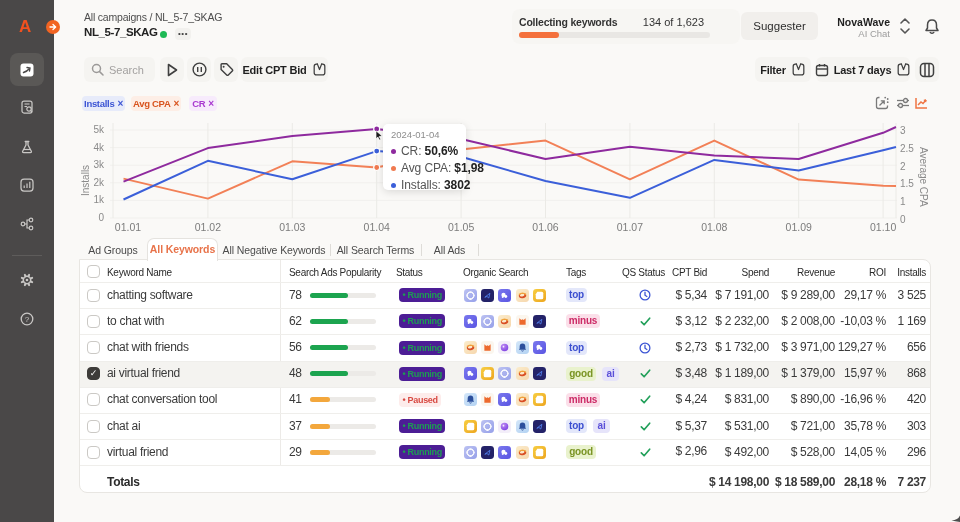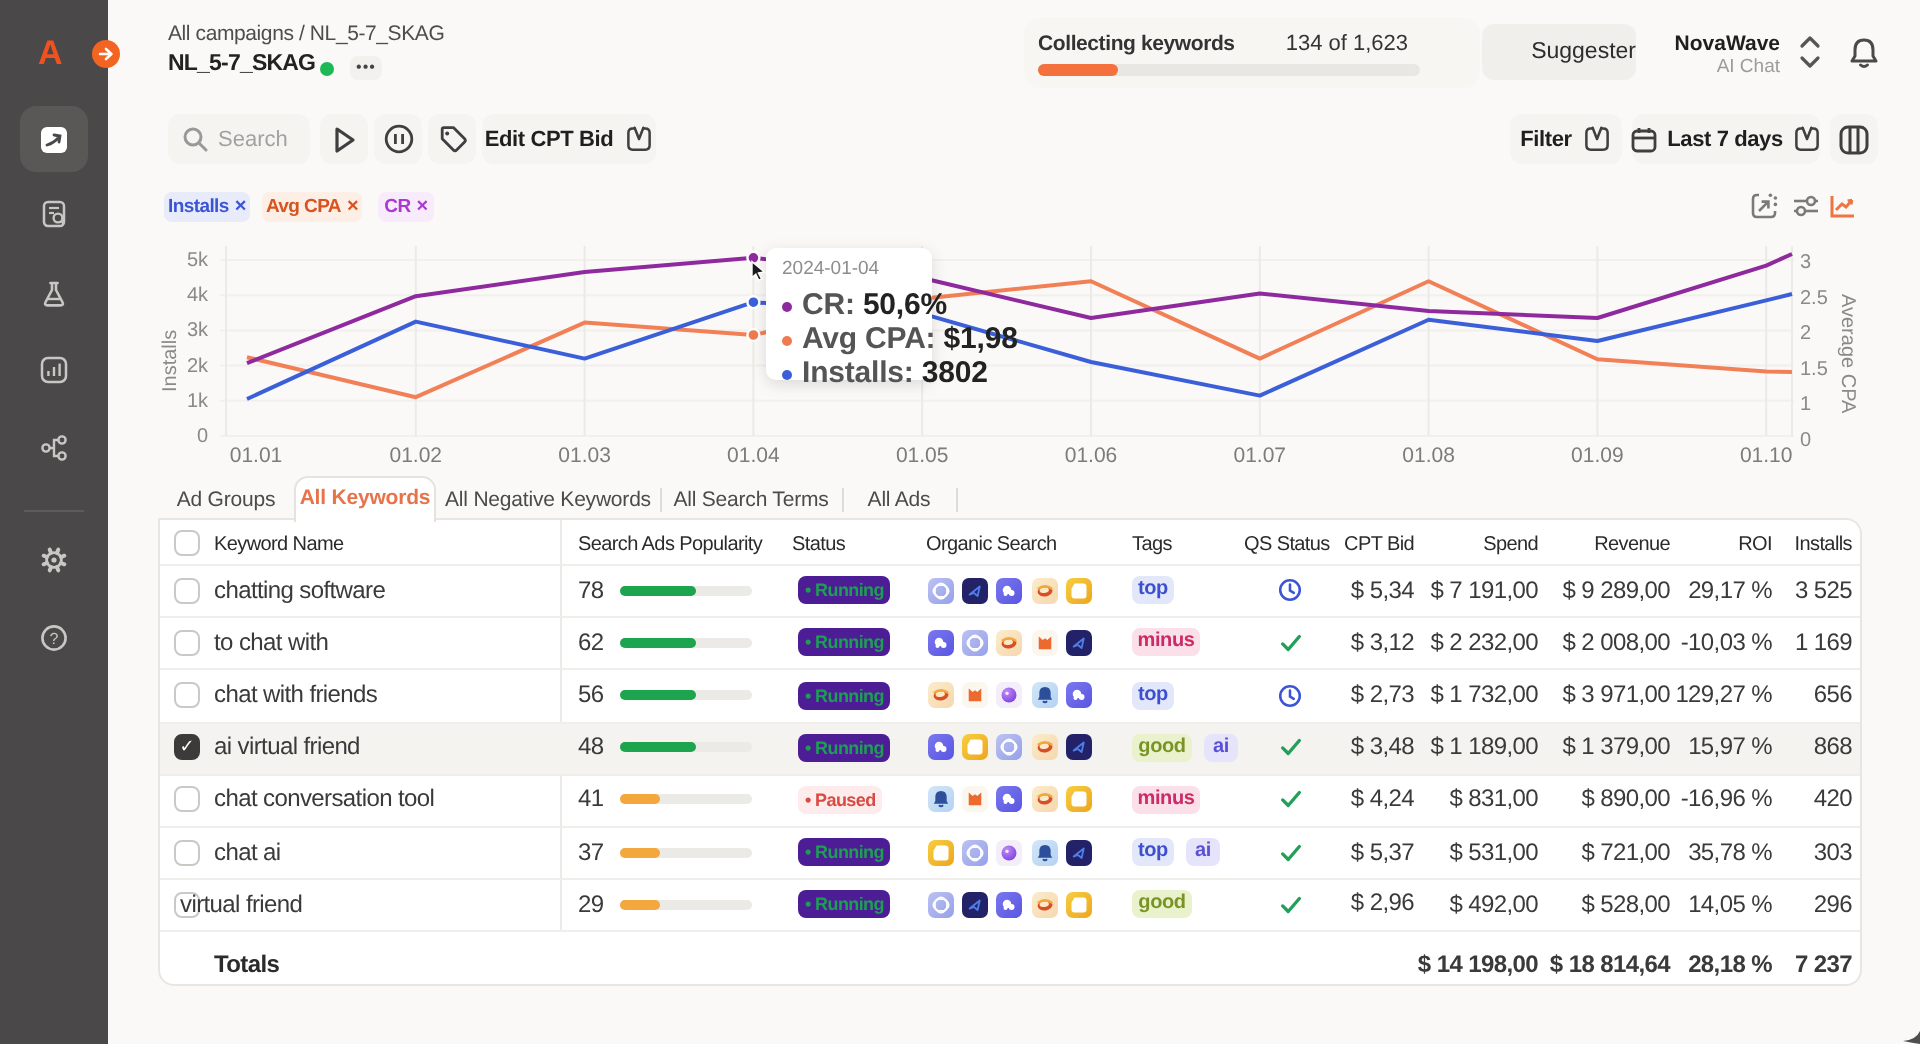--- a/index.html
+++ b/index.html
@@ -17,21 +17,21 @@
 #crumb { position:absolute; left:84px; top:11px; font-size:10.5px; color:#4d4d4d; letter-spacing:-.2px; }
 #title { position:absolute; left:84px; top:26px; font-size:11.5px; font-weight:bold; color:#222; letter-spacing:-.4px; }
 #gdot { position:absolute; left:160px; top:31px; width:7px; height:7px; border-radius:50%; background:#1db954; }
 #menu3 { position:absolute; left:175px; top:28px; width:16px; height:12px; background:#f2f1ee; border-radius:4px; color:#444; font-size:8px; text-align:center; line-height:11px; letter-spacing:.5px; }
 
 #collectCard { position:absolute; left:512px; top:9px; width:228px; height:35px; background:#f7f6f3; border-radius:8px; }
 #collectLbl { position:absolute; left:519px; top:16px; font-size:10.5px; font-weight:bold; color:#333; letter-spacing:-.2px; }
 #collectNum { position:absolute; left:620px; top:16px; width:84px; font-size:11px; color:#333; text-align:right; }
 #ptrack { position:absolute; left:519px; top:32px; width:191px; height:5.5px; border-radius:3px; background:#e9e7e4; }
 #pfill { position:absolute; left:0; top:0; width:40px; height:5.5px; border-radius:3px; background:#f4703c; }
-#suggester { position:absolute; left:741px; top:12px; width:77px; height:28px; background:#f1efec; border-radius:6px; font-size:11.5px; color:#2d2d2d; text-align:right; line-height:28px; }
+#suggester { position:absolute; left:741px; top:12px; width:77px; height:28px; background:#f1efec; border-radius:6px; font-size:11.5px; color:#2d2d2d; text-align:center; line-height:28px; }
 #nova { position:absolute; left:785px; top:16px; width:105px; text-align:right; font-size:10.5px; font-weight:bold; color:#1f1f1f; }
 #novasub { position:absolute; left:785px; top:28px; width:105px; text-align:right; font-size:9.5px; color:#9c9c9c; }
 
 
 .tbtn { position:absolute; top:57px; height:25px; background:#f5f4f1; border-radius:6px; display:flex; align-items:center; justify-content:center; gap:5px; }
 .tbtn svg { position:static !important; flex:none; }
 .btxt { font-size:11px; font-weight:bold; color:#1f1f1f; white-space:nowrap; letter-spacing:-.2px; }
 #search { left:84px; width:71px; justify-content:flex-start; padding-left:7px; }
 #searchTxt { font-size:11px; color:#a3a1a0; }
 #playB { left:160px; width:24px; } #pauseB { left:187px; width:24px; } #tagB { left:214px; width:24px; }
@@ -46,21 +46,21 @@
 #chip2 { left:131px; width:50px; background:#fdeee6; color:#d8541f; }
 #chip3 { left:189px; width:28px; background:#f7ebfc; color:#a93bd0; }
 .chip .x { font-weight:bold; margin-left:3px; font-size:10px; }
 
 #ylab { position:absolute; left:80px; top:196px; font-size:10px; color:#8a8a8a; transform:rotate(-90deg); transform-origin:left top; white-space:nowrap; }
 #ylab2 { position:absolute; left:929px; top:147px; font-size:10px; color:#8a8a8a; transform:rotate(90deg); transform-origin:left top; white-space:nowrap; }
 
 
 #tip { position:absolute; left:383px; top:124px; width:83px; height:66px; background:#fff; border-radius:5px; box-shadow:0 2px 8px rgba(0,0,0,.13); }
 #tip .t { position:absolute; left:8px; top:5px; font-size:9.5px; color:#8d8d8d; }
-#tip .r { position:absolute; left:8px; font-size:15px; color:#555; white-space:nowrap; letter-spacing:-.1px;font-weight:bold; }
+#tip .r { position:absolute; left:8px; font-size:12px; color:#555; white-space:nowrap; letter-spacing:-.1px; }
 #tip .r b { color:#222; }
 #tip .d { display:inline-block; width:5px; height:5px; border-radius:50%; margin-right:5px; position:relative; top:-1px; }
 
 
 .tab { position:absolute; top:241px; height:18px; font-size:10.5px; color:#4b4b4b; line-height:18px; text-align:center; white-space:nowrap; letter-spacing:-.1px; }
 #tabActive { position:absolute; left:147px; top:238px; width:71px; height:23px; background:#fff; border:1px solid #e5e3df; border-bottom:none; border-radius:7px 7px 0 0; color:#e8734a; font-weight:bold; font-size:10.5px; text-align:center; line-height:20px; z-index:3; white-space:nowrap; letter-spacing:-.1px; }
 .tsep { position:absolute; top:244px; width:1px; height:12px; background:#dedcd8; }
 
 
 #card { position:absolute; left:79px; top:259px; width:852px; height:234px; background:#fff; border:1px solid #e8e6e2; border-radius:0 8px 8px 8px; }
@@ -676,21 +676,21 @@
 <svg class="qs" width="13" height="13" viewBox="0 0 14 14" style="top:419.6px;">
     <path d="M2.5 7.5 L5.5 10.5 L11.5 3.5" fill="none" stroke="#22a05a" stroke-width="1.8" stroke-linecap="round" stroke-linejoin="round"></path>
   </svg>
 <div class="cell num" style="left:655px;width:52px;top:417.6px;">$ 5,37</div>
 <div class="cell num" style="left:713px;width:56px;top:417.6px;">$ 531,00</div>
 <div class="cell num" style="left:777px;width:58px;top:417.6px;">$ 721,00</div>
 <div class="cell num" style="left:835px;width:51px;top:417.6px;">35,78 %</div>
 <div class="cell num" style="left:890px;width:36px;top:417.6px;">303</div>
 <div class="hrow" style="top:413.0px;"></div>
 <div class="cb" style="top:445.8px;"></div>
-<div class="cell" style="left:90px;top:443.8px;">virtual friend</div>
+<div class="cell" style="left:107px;top:443.8px;">virtual friend</div>
 <div class="cell" style="left:289px;top:443.8px;">29</div>
 <div class="bar bo" style="top:449.8px;">
     <i></i>
   </div>
 <div class="pill run" style="top:445.3px;">• Running</div>
 <span class="appic" style="left:464.0px;top:445.8px;">
     <svg width="13" height="13" viewBox="0 0 17 17">
       <rect x="0" y="0" width="17" height="17" rx="4.5" fill="url(#ggrid)"></rect>
       <rect x="4.2" y="4.2" width="8.6" height="8.6" rx="2.8" fill="none" stroke="#fff" stroke-width="1.3" transform="rotate(45 8.5 8.5)"></rect>
       <rect x="4.6" y="4.6" width="7.8" height="7.8" rx="2.6" fill="none" stroke="#fff" stroke-width="1.1"></rect>
@@ -730,18 +730,18 @@
   </svg>
 <div class="cell num" style="left:655px;width:52px;top:443px;">$ 2,96</div>
 <div class="cell num" style="left:713px;width:56px;top:443.8px;">$ 492,00</div>
 <div class="cell num" style="left:777px;width:58px;top:443.8px;">$ 528,00</div>
 <div class="cell num" style="left:835px;width:51px;top:443.8px;">14,05 %</div>
 <div class="cell num" style="left:890px;width:36px;top:443.8px;">296</div>
 <div class="hrow" style="top:439.2px;"></div>
 <div class="hrow" style="top:465.4px;"></div>
 <div class="cell" style="left:107px;top:473.5px;font-weight:bold;color:#2b2b2b;">Totals</div>
 <div class="cell num" style="left:700px;width:69px;top:473.5px;font-weight:bold;">$ 14 198,00</div>
-<div class="cell num" style="left:766px;width:69px;top:473.5px;font-weight:bold;">$ 18 814,64</div>
+<div class="cell num" style="left:766px;width:69px;top:473.5px;font-weight:bold;">$ 18 589,00</div>
 <div class="cell num" style="left:835px;width:51px;top:473.5px;font-weight:bold;">28,18 %</div>
 <div class="cell num" style="left:890px;width:36px;top:473.5px;font-weight:bold;">7 237</div>
 <svg width="9" height="7" viewBox="0 0 9 7" style="position:absolute;left:951px;top:515px;">
     <path d="M9 7 L9 0.5 Q7 5 0.5 5.5 Q4 6.2 9 7 Z" fill="#4e4e4e"></path>
   </svg>
 
 </body></html>

